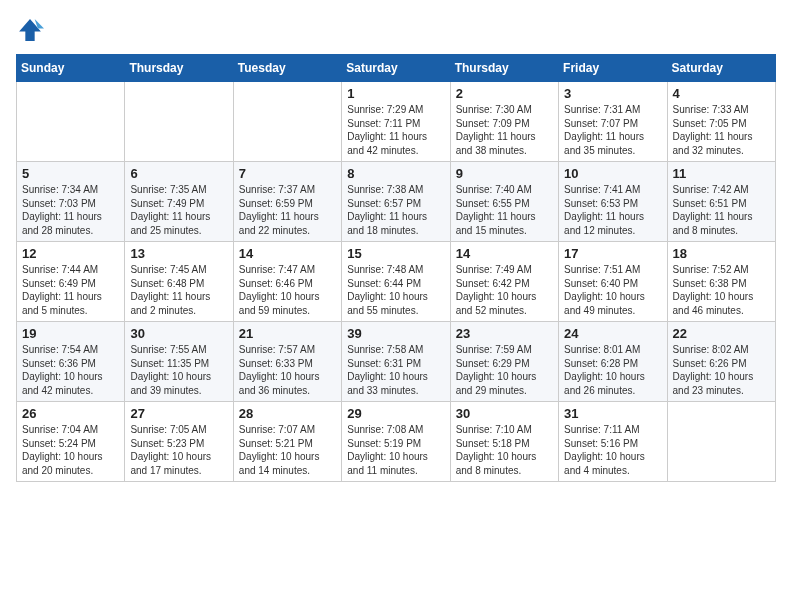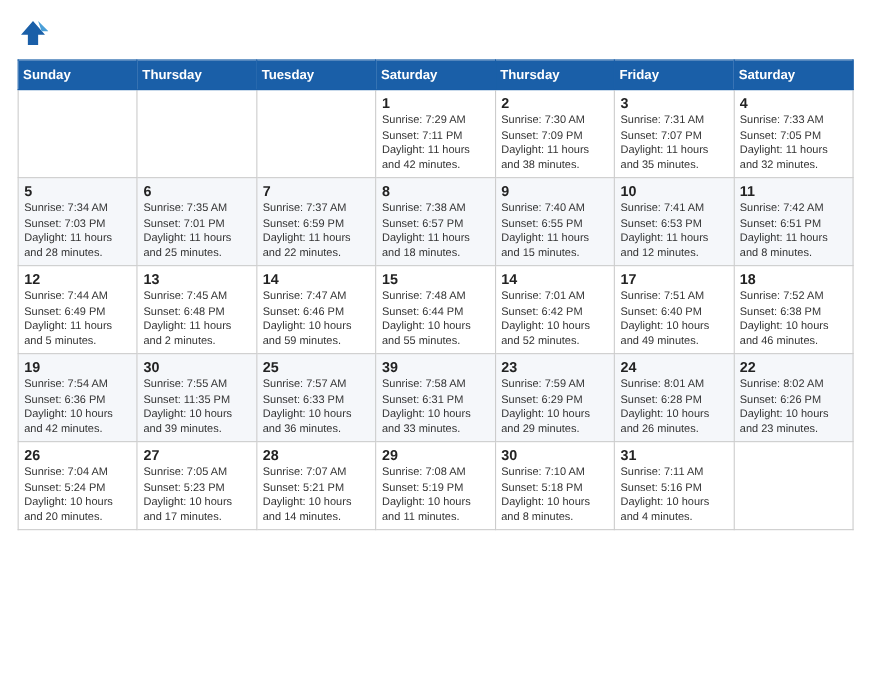--- a/index.html
+++ b/index.html
@@ -151,21 +151,21 @@
       <tr>
         <td>
           <div class="day-number">5</div>
           <div class="day-info">Sunrise: 7:34 AM
 Sunset: 7:03 PM
 Daylight: 11 hours and 28 minutes.</div>
         </td>
         <td>
           <div class="day-number">6</div>
           <div class="day-info">Sunrise: 7:35 AM
-Sunset: 7:01 PM
+Sunset: 7:49 PM
 Daylight: 11 hours and 25 minutes.</div>
         </td>
         <td>
           <div class="day-number">7</div>
           <div class="day-info">Sunrise: 7:37 AM
 Sunset: 6:59 PM
 Daylight: 11 hours and 22 minutes.</div>
         </td>
         <td>
           <div class="day-number">8</div>
@@ -212,21 +212,21 @@
 Daylight: 10 hours and 59 minutes.</div>
         </td>
         <td>
           <div class="day-number">15</div>
           <div class="day-info">Sunrise: 7:48 AM
 Sunset: 6:44 PM
 Daylight: 10 hours and 55 minutes.</div>
         </td>
         <td>
           <div class="day-number">14</div>
-          <div class="day-info">Sunrise: 7:01 AM
+          <div class="day-info">Sunrise: 7:49 AM
 Sunset: 6:42 PM
 Daylight: 10 hours and 52 minutes.</div>
         </td>
         <td>
           <div class="day-number">17</div>
           <div class="day-info">Sunrise: 7:51 AM
 Sunset: 6:40 PM
 Daylight: 10 hours and 49 minutes.</div>
         </td>
         <td>
@@ -243,21 +243,21 @@
 Sunset: 6:36 PM
 Daylight: 10 hours and 42 minutes.</div>
         </td>
         <td>
           <div class="day-number">30</div>
           <div class="day-info">Sunrise: 7:55 AM
 Sunset: 11:35 PM
 Daylight: 10 hours and 39 minutes.</div>
         </td>
         <td>
-          <div class="day-number">25</div>
+          <div class="day-number">21</div>
           <div class="day-info">Sunrise: 7:57 AM
 Sunset: 6:33 PM
 Daylight: 10 hours and 36 minutes.</div>
         </td>
         <td>
           <div class="day-number">39</div>
           <div class="day-info">Sunrise: 7:58 AM
 Sunset: 6:31 PM
 Daylight: 10 hours and 33 minutes.</div>
         </td>

